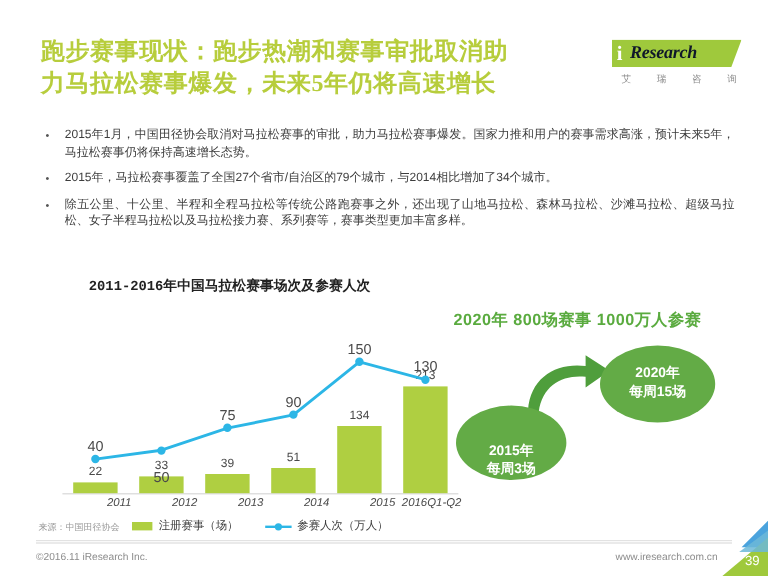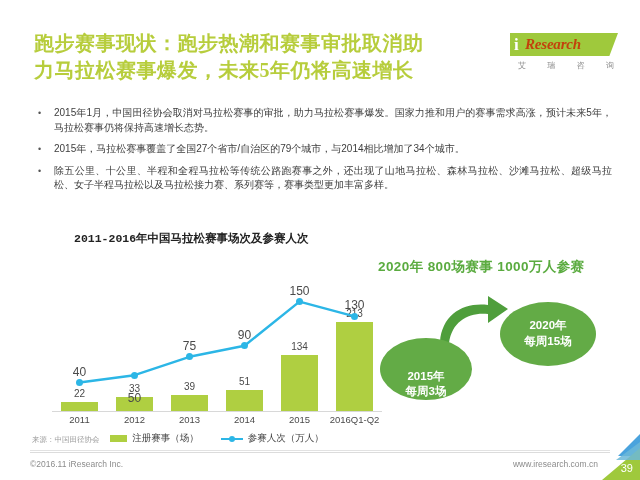--- a/index.html
+++ b/index.html
@@ -59,21 +59,21 @@
     color: #ffffff;
     z-index: 2;
     line-height: 21px;
   }
   #logo-word {
     position: absolute;
     left: 15px; top: 2px;
     font-size: 15px;
     font-weight: bold;
     font-style: italic;
-    color: #c2410c;
+    color: #0f172a;
     z-index: 2;
     line-height: 19px;
     letter-spacing: -0.2px;
   }
   #logo-cn {
     position: absolute;
     left: 8px; top: 27px;
     width: 96px;
     font-size: 8px;
     color: #8a8a8a;
@@ -171,25 +171,26 @@
     overflow: visible;
   }
   #x-axis {
     position: absolute;
     left: 22px; top: 200px;
     width: 330px; height: 14px;
   }
   .x-tick {
     position: absolute;
     width: 60px;
-    text-align: center;
+    text-align: right;
     font-size: 9.5px;
     color: #4a4a4a;
     transform: translateX(-50%);
     white-space: nowrap;
+    font-style: italic;
   }
   #chart-legend {
     position: absolute;
     left: 22px; top: 218px;
     width: 330px;
     display: flex;
     justify-content: center;
     align-items: center;
     gap: 22px;
     font-size: 9.5px;
@@ -260,21 +261,21 @@
     justify-content: center;
     align-items: center;
     line-height: 1.35;
     text-align: center;
   }
   #oval-2015 {
     left: 2px; top: 92px;
     width: 92px; height: 62px; justify-content: flex-end;
   }
   #oval-2020 {
-    left: 122px; top: 56px;
+    left: 122px; top: 42px;
     width: 96px; height: 64px;
   }
   #callout-arrow {
     position: absolute;
     left: 58px; top: 46px;
     width: 76px; height: 54px;
   }
 
   
   #footer-divider {

